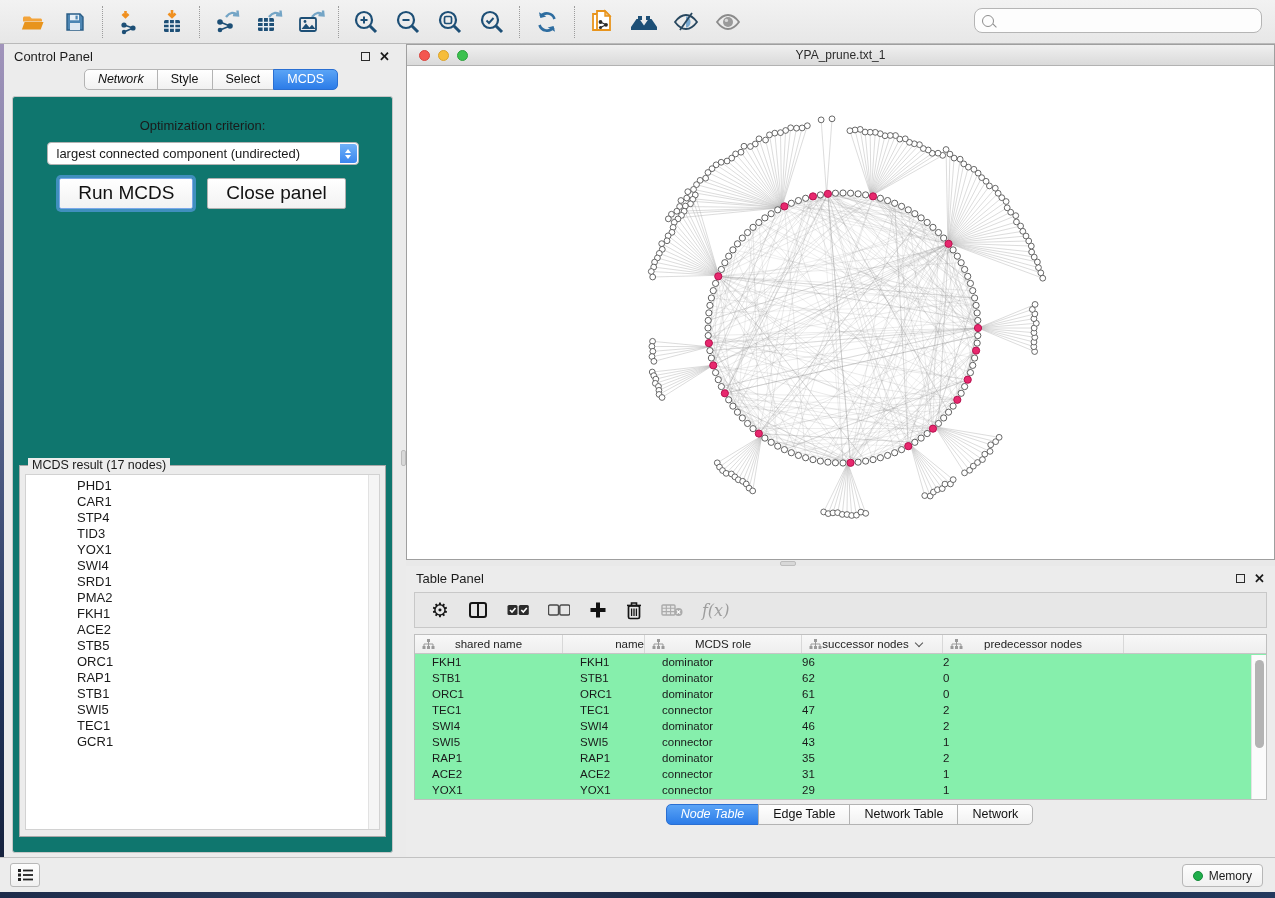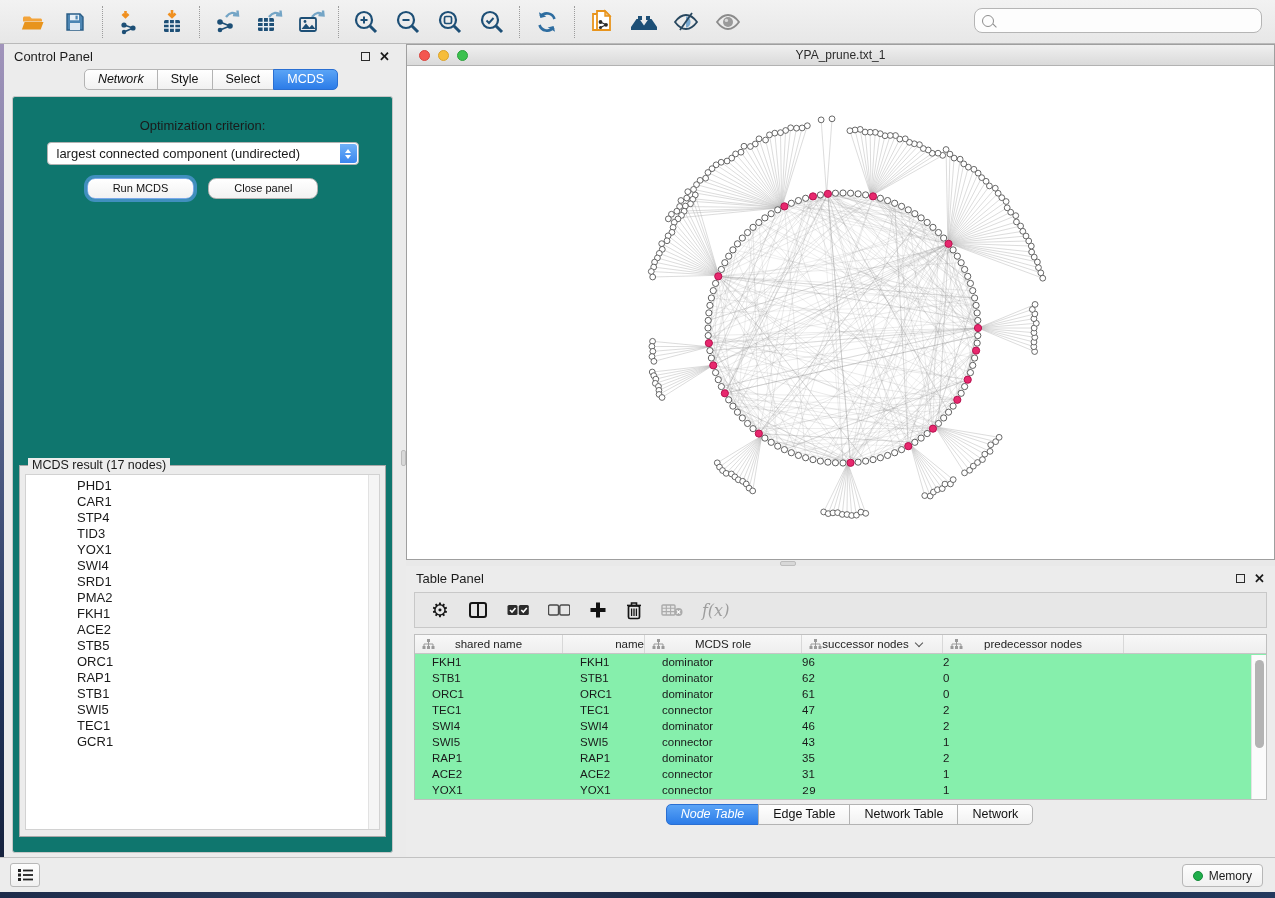--- a/index.html
+++ b/index.html
@@ -44,22 +44,22 @@
   #cp-content { position:absolute; left:8px; right:7px; top:52px; bottom:4px;
     border:1px solid #c6c6c6; border-radius:3px; background:#0f766e; }
   #opt-label { text-align:center; font-size:13px; margin-top:21px; }
   #opt-select { width:312px; height:23px; margin:9px auto 0; background:#fff; border:1px solid #b2b2b2;
     border-radius:4px; display:flex; align-items:center; padding-left:9px; font-size:13px; position:relative; }
   #opt-stepper { position:absolute; right:1px; top:1px; bottom:1px; width:17px; border-radius:0 3px 3px 0;
     background:linear-gradient(#6fb1f8,#3b86ef); display:flex; flex-direction:column; align-items:center; justify-content:center; gap:2px; }
   .tri-up { width:0; height:0; border-left:3.5px solid transparent; border-right:3.5px solid transparent; border-bottom:4.5px solid #fff; }
   .tri-dn { width:0; height:0; border-left:3.5px solid transparent; border-right:3.5px solid transparent; border-top:4.5px solid #fff; }
   #cp-buttons { display:flex; justify-content:center; gap:14px; margin-top:13px; }
-  .mac-btn { font-size:11px; font-family:inherit; padding:3px 25px 4px; background:linear-gradient(#ffffff,#f2f2f2);
-    border:1px solid #b1b1b1; border-radius:8px; color:#111; }
+  .mac-btn { font-size:19px; font-family:inherit; padding:3px 18px 4px; background:linear-gradient(#ffffff,#f2f2f2);
+    border:1px solid #b1b1b1; border-radius:2px; color:#111; }
   .mac-btn.focus-ring { box-shadow:0 0 0 3px rgba(96,160,243,.6); border-color:#7aa8e8; }
 
   #mcds-fieldset { position:absolute; left:6px; right:6px; top:368px; bottom:15px;
     border:1px solid #a8a8a8; background:#ececec; }
   #mcds-legend { position:absolute; top:-8px; left:8px; background:#ececec; padding:0 4px; font-size:12.5px; }
   #mcds-list { position:absolute; left:5px; right:5px; top:8px; bottom:6px; background:#fff;
     border:1px solid #d2d2d2; font-size:13px; line-height:16px; padding:3px 0 0 7px; overflow:hidden; }
   #mcds-scroll { position:absolute; right:0; top:0; bottom:0; width:11px; background:#f5f5f5; border-left:1px solid #e2e2e2; }
   .mcds-item { height:16px;margin-left:44px; }
 
@@ -1298,21 +1298,21 @@
           <div class="nt-cell" style="width: 148px;">ACE2</div>
           <div class="nt-cell" style="width: 82px;">ACE2</div>
           <div class="nt-cell" style="width: 157px;">connector</div>
           <div class="nt-cell num" style="width: 141px;">31</div>
           <div class="nt-cell num" style="width: 181px;">1</div>
         </div>
         <div class="nt-row">
           <div class="nt-cell" style="width: 148px;">YOX1</div>
           <div class="nt-cell" style="width: 82px;">YOX1</div>
           <div class="nt-cell" style="width: 157px;">connector</div>
-          <div class="nt-cell num" style="width: 141px; font-family: Liberation Mono, monospace;">29</div>
+          <div class="nt-cell num" style="width: 141px;">29</div>
           <div class="nt-cell num" style="width: 181px;">1</div>
         </div>
         <div class="nt-row"></div>
       </div>
     <div id="nt-scroll">
         <div id="nt-thumb"></div>
       </div>
   </div>
   <div id="tp-tabs" class="seg-tabs">
       <span class="seg-btn active">Node Table</span>

